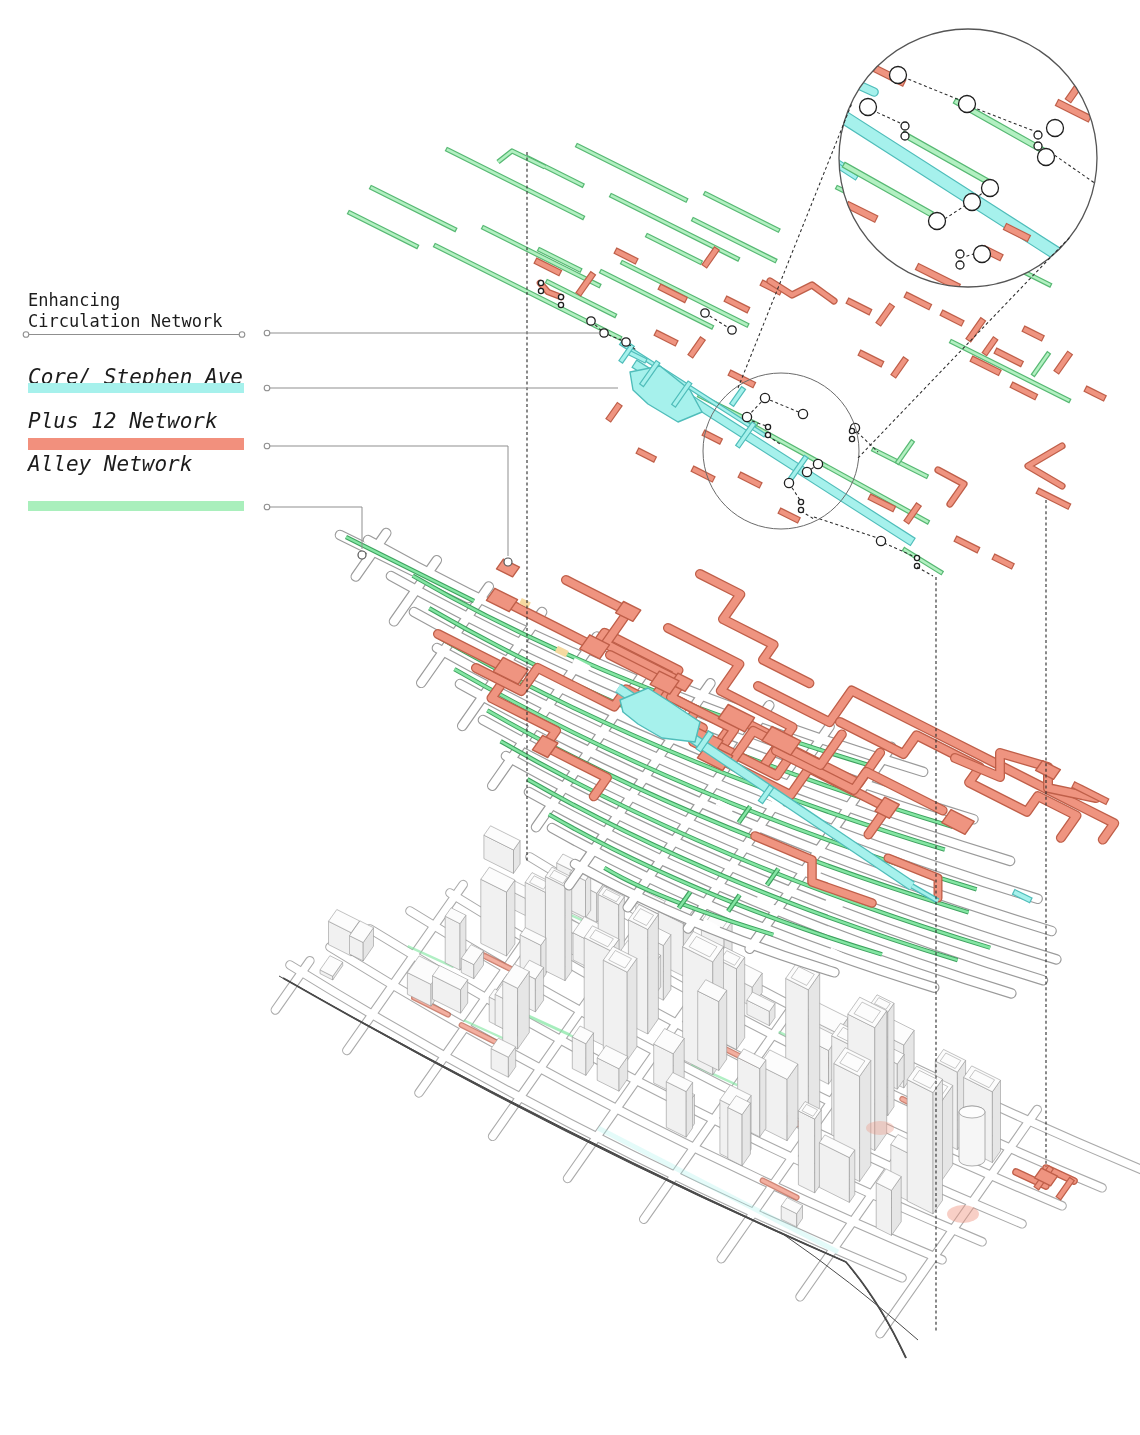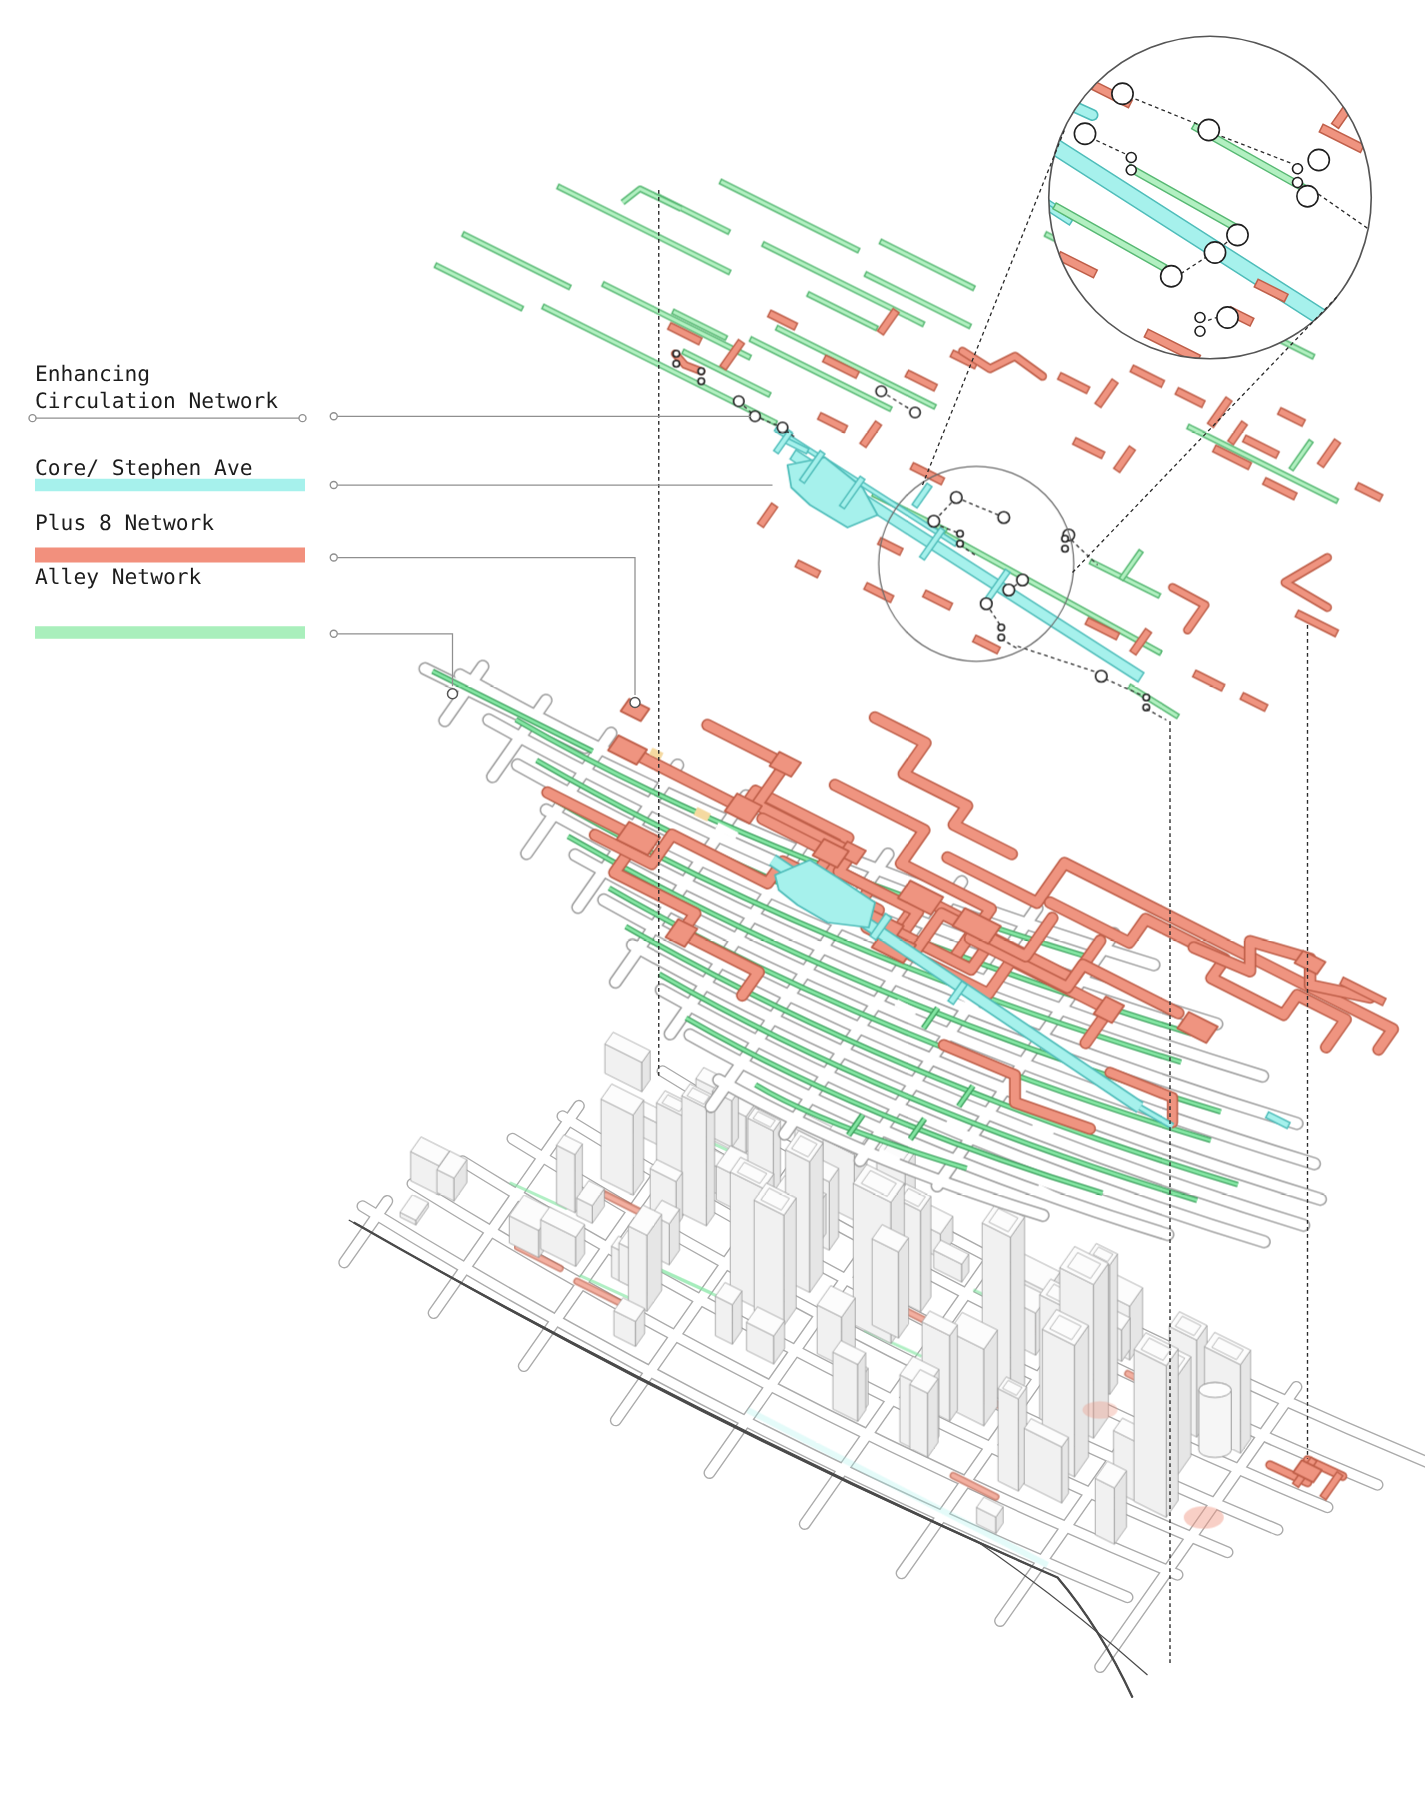--- a/index.html
+++ b/index.html
@@ -1,21 +1,21 @@
 <!DOCTYPE html>
 <html><head>
 <meta charset="utf-8">
 <style>
   html,body{margin:0;padding:0;background:#ffffff;}
   .stage{position:relative;width:1140px;height:1435px;background:#fff;overflow:hidden;
          font-family:"DejaVu Sans Mono","Liberation Mono",monospace;}
   svg{position:absolute;left:0;top:0;}
   .legend{position:absolute;left:28px;top:0;width:260px;color:#1c1c1c;}
   .legend-title{position:absolute;left:0;top:290px;font-size:17px;line-height:21px;white-space:pre;}
-  .legend-item-label{position:absolute;left:0;font-size:17px;}
+  .legend-item-label{position:absolute;left:0;font-size:21px;font-style:italic;}
   .swatch{position:absolute;left:0;width:216px;}
   #lbl-core{top:365px}   #sw-core{top:383px;height:10px}
   #lbl-plus15{top:409px} #sw-plus15{top:438px;height:12px}
   #lbl-alley{top:452px}  #sw-alley{top:501px;height:10px}
 </style>
 </head>
 <body>
 
 <div class="stage">
   <svg id="diagram" width="1140" height="1435" viewBox="0 0 1140 1435">
@@ -761,19 +761,19 @@
         <circle cx="362" cy="555" r="4" fill="#fff" stroke="#555" stroke-width="1.2"></circle>
       </g>
     </svg>
 
   <div class="legend">
     <div class="legend-title"><span>Enhancing</span><br><span>Circulation Network</span></div>
 
     <div class="legend-item-label" id="lbl-core">Core/ Stephen Ave</div>
     <div class="swatch" id="sw-core" style="background-color: rgb(166, 241, 236);"></div>
 
-    <div class="legend-item-label" id="lbl-plus15">Plus 8 Network</div>
+    <div class="legend-item-label" id="lbl-plus15">Plus 12 Network</div>
     <div class="swatch" id="sw-plus15" style="background-color: rgb(242, 144, 125);"></div>
 
     <div class="legend-item-label" id="lbl-alley">Alley Network</div>
     <div class="swatch" id="sw-alley" style="background-color: rgb(169, 239, 188);"></div>
   </div>
 </div>
 
 </body></html>

